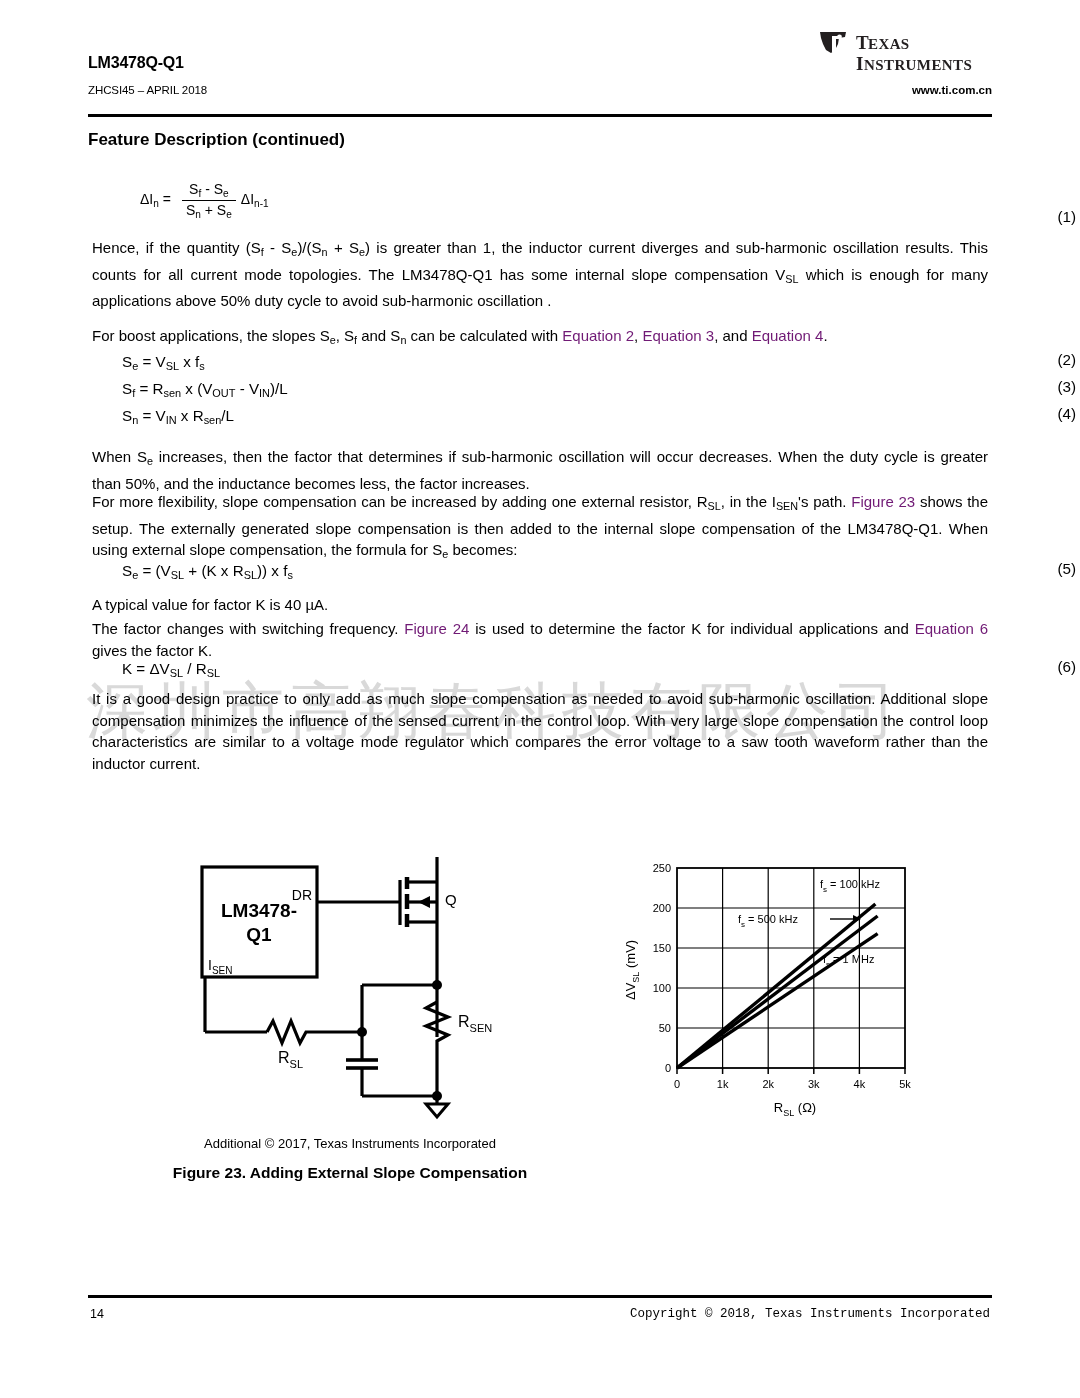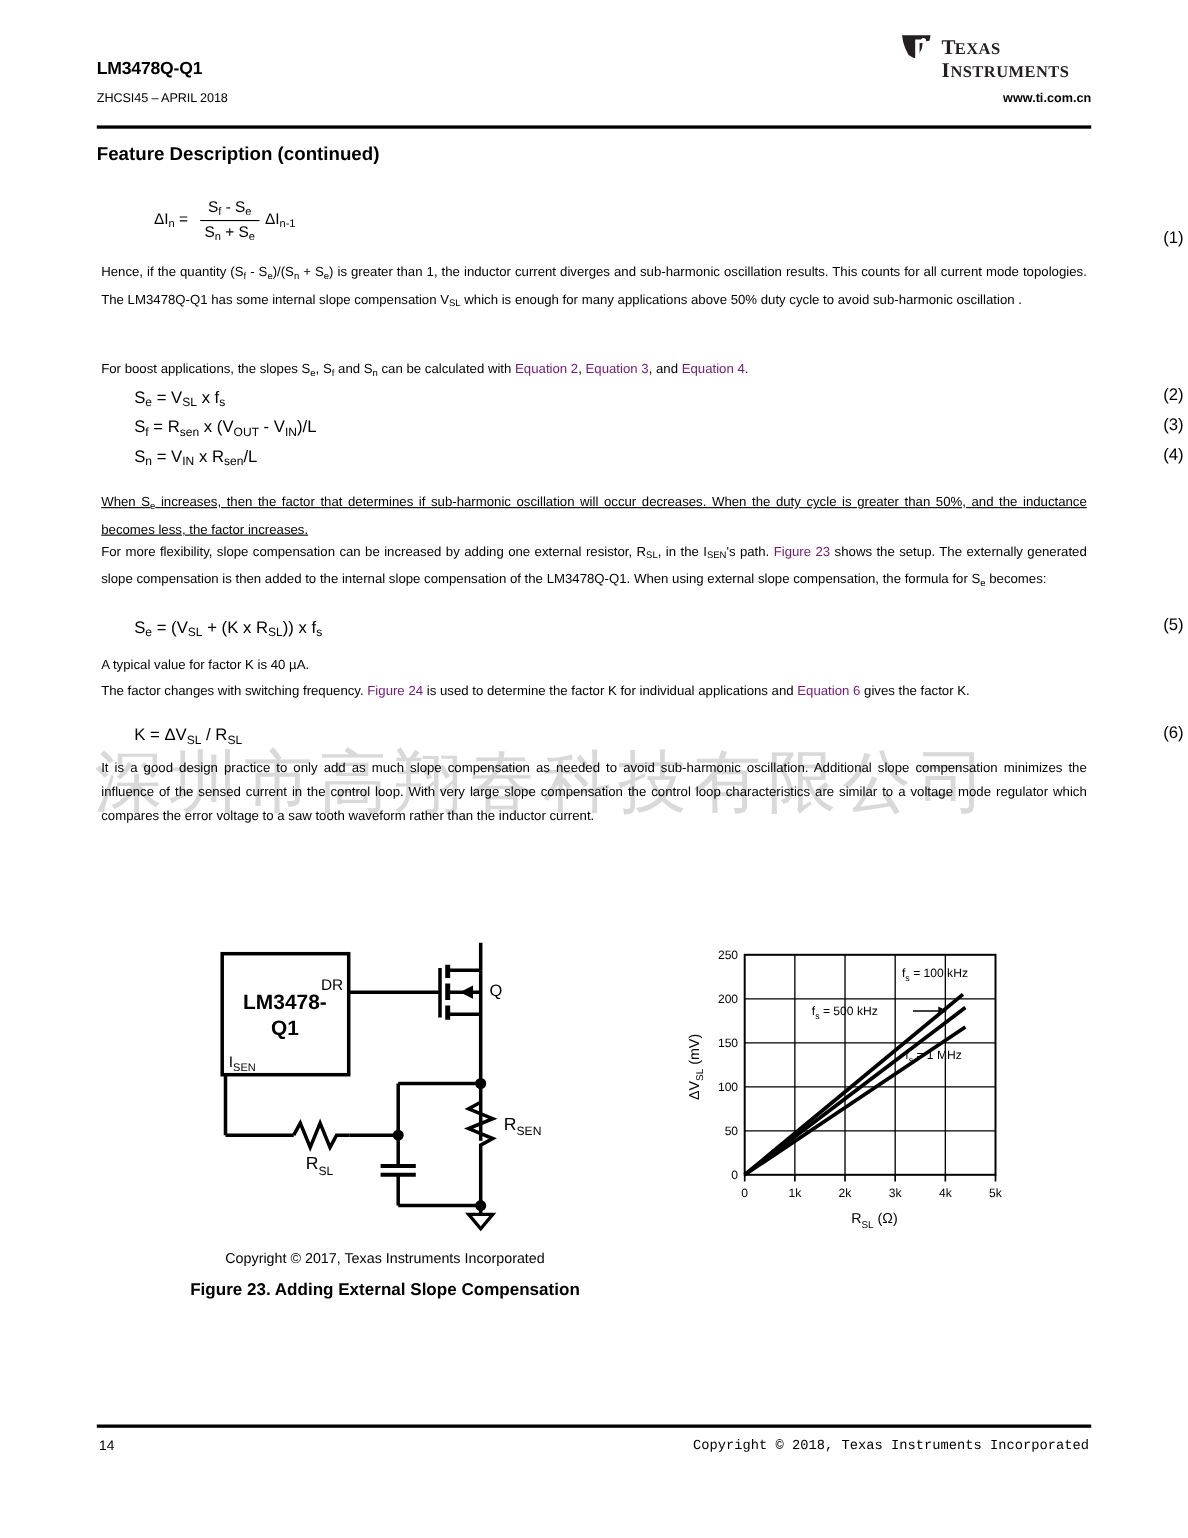--- a/index.html
+++ b/index.html
@@ -68,21 +68,21 @@
     left: 88px; top: 130px;
     font-size: 17px;
     font-weight: bold;
   }
 
   
   .para {
     position: absolute;
     left: 92px;
     width: 896px;
-    font-size: 12px;
+    font-size: 15px;
     line-height: 21.5px;
     text-align: justify;
     text-justify: inter-word;
   }
   .eqline {
     position: absolute;
     left: 122px;
     font-size: 15.2px;
     line-height: 21px;
   }
@@ -229,21 +229,21 @@
   <div class="eqline" style="top:378px;">
     <span>S</span><sub>f</sub><span> = R</span><sub>sen</sub><span> x (V</span><sub>OUT</sub><span> - V</span><sub>IN</sub><span>)/L</span>
   </div>
   <div class="eqnum" style="top:378px;">(3)</div>
 
   <div class="eqline" style="top:405px;">
     <span>S</span><sub>n</sub><span> = V</span><sub>IN</sub><span> x R</span><sub>sen</sub><span>/L</span>
   </div>
   <div class="eqnum" style="top:405px;">(4)</div>
 
-  <div class="para" style="top:446px;text-decoration:underline;">
+  <div class="para" style="top:446px;">
     <span>When S</span><sub>e</sub><span> increases, then the factor that determines if sub-harmonic oscillation will occur decreases. When the duty cycle is greater than 50%, and the inductance becomes less, the factor increases.</span>
   </div>
 
   <div class="para" style="top:491px;">
     <span>For more flexibility, slope compensation can be increased by adding one external resistor, R</span><sub>SL</sub><span>, in the I</span><sub>SEN</sub><span>'s path. </span><span class="lnk">Figure 23</span><span> shows the setup. The externally generated slope compensation is then added to the internal slope compensation of the LM3478Q-Q1. When using external slope compensation, the formula for S</span><sub>e</sub><span> becomes:</span>
   </div>
 
   <div class="eqline" style="top:560px;">
     <span>S</span><sub>e</sub><span> = (V</span><sub>SL</sub><span> + (K x R</span><sub>SL</sub><span>)) x f</span><sub>s</sub>
   </div>
@@ -311,21 +311,21 @@
     <line x1="212" y1="241" x2="287" y2="241" stroke="#000" stroke-width="3.2"></line>
 
     <polyline points="287,147 276,153 298,162 276,171 298,180 287,186 287,241" fill="none" stroke="#000" stroke-width="3.2"></polyline>
     <text x="308" y="172" font-family="Liberation Sans, sans-serif" font-size="16"><tspan>R</tspan><tspan dy="5" font-size="11">SEN</tspan></text>
 
     <circle cx="287" cy="241" r="5" fill="#000"></circle>
     <line x1="287" y1="241" x2="287" y2="249" stroke="#000" stroke-width="3.2"></line>
     <polygon points="276,249 298,249 287,262" fill="none" stroke="#000" stroke-width="3"></polygon>
   </svg>
 
-  <div class="copyright-fig">Copyright © 2017, Texas Instruments Incorporated</div>
+  <div class="copyright-fig">Additional © 2017, Texas Instruments Incorporated</div>
   <div class="cap cap23">Figure 23. Adding External Slope Compensation</div>
 
   <svg class="fig24" viewBox="0 0 340 275">
 
     <rect x="72" y="18" width="228" height="200" fill="none" stroke="#000" stroke-width="1.8"></rect>
 
     <line x1="117.6" y1="18" x2="117.6" y2="218" stroke="#000" stroke-width="1.2"></line>
     <line x1="163.2" y1="18" x2="163.2" y2="218" stroke="#000" stroke-width="1.2"></line>
     <line x1="208.8" y1="18" x2="208.8" y2="218" stroke="#000" stroke-width="1.2"></line>
     <line x1="254.4" y1="18" x2="254.4" y2="218" stroke="#000" stroke-width="1.2"></line>

